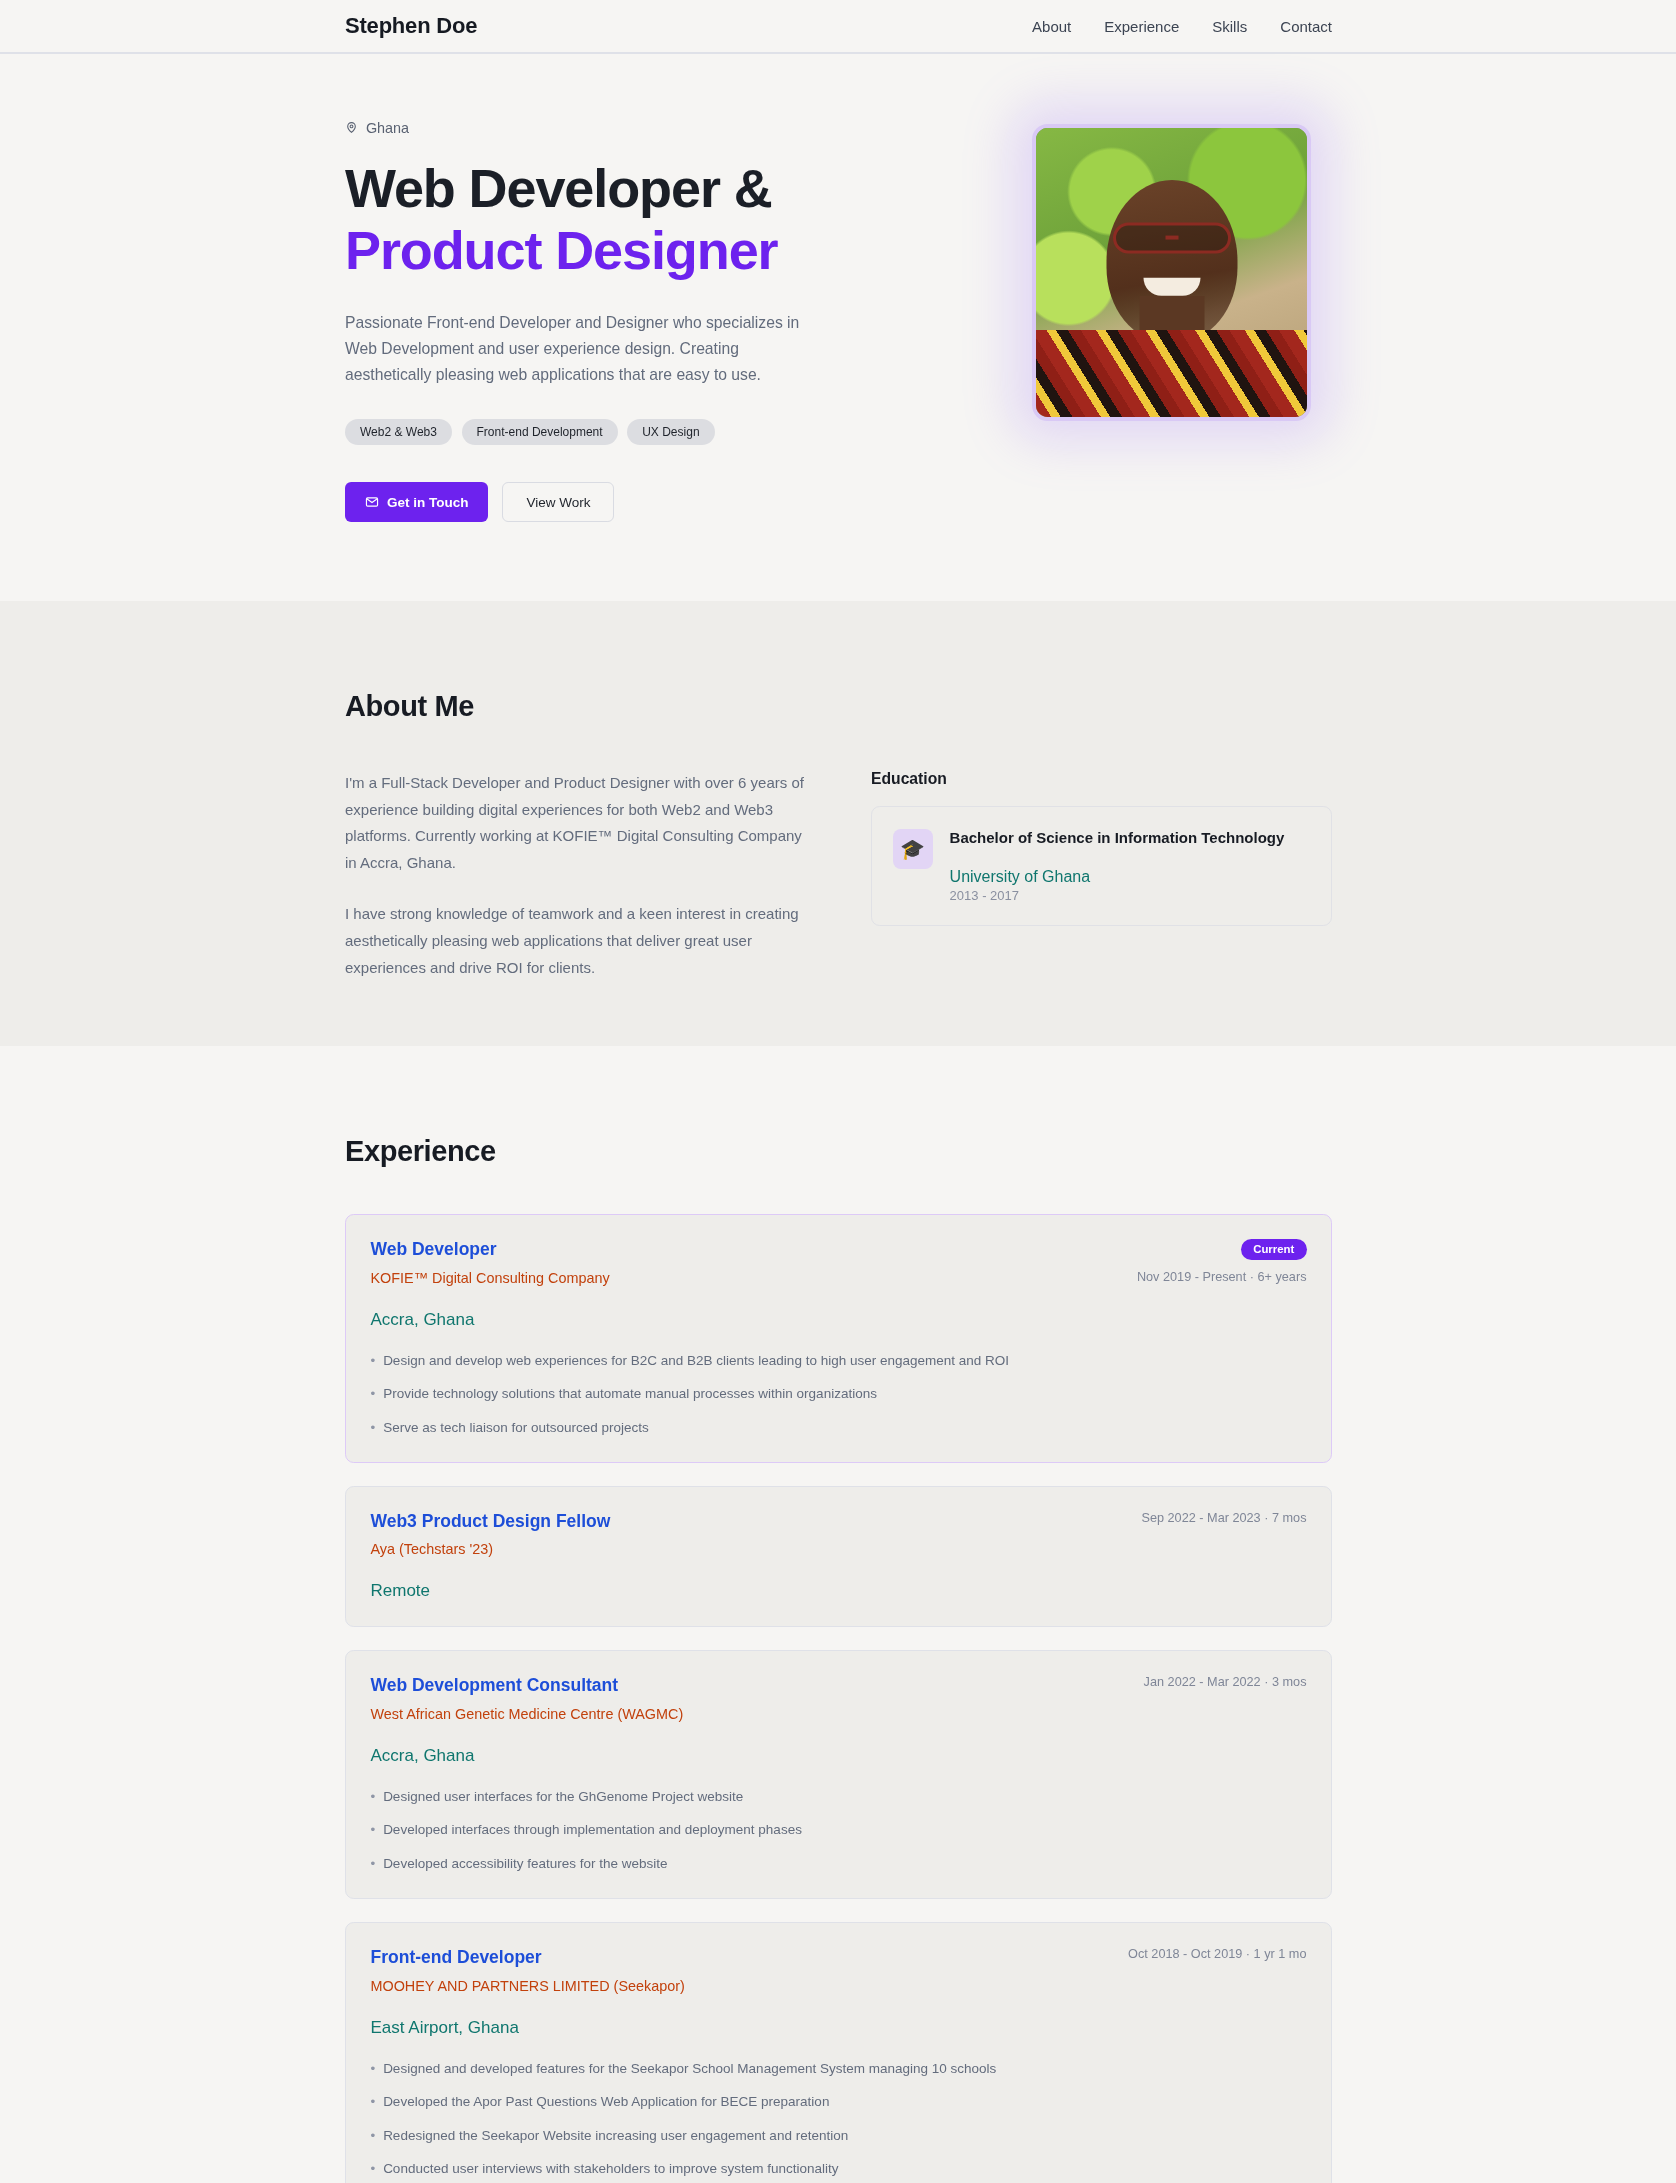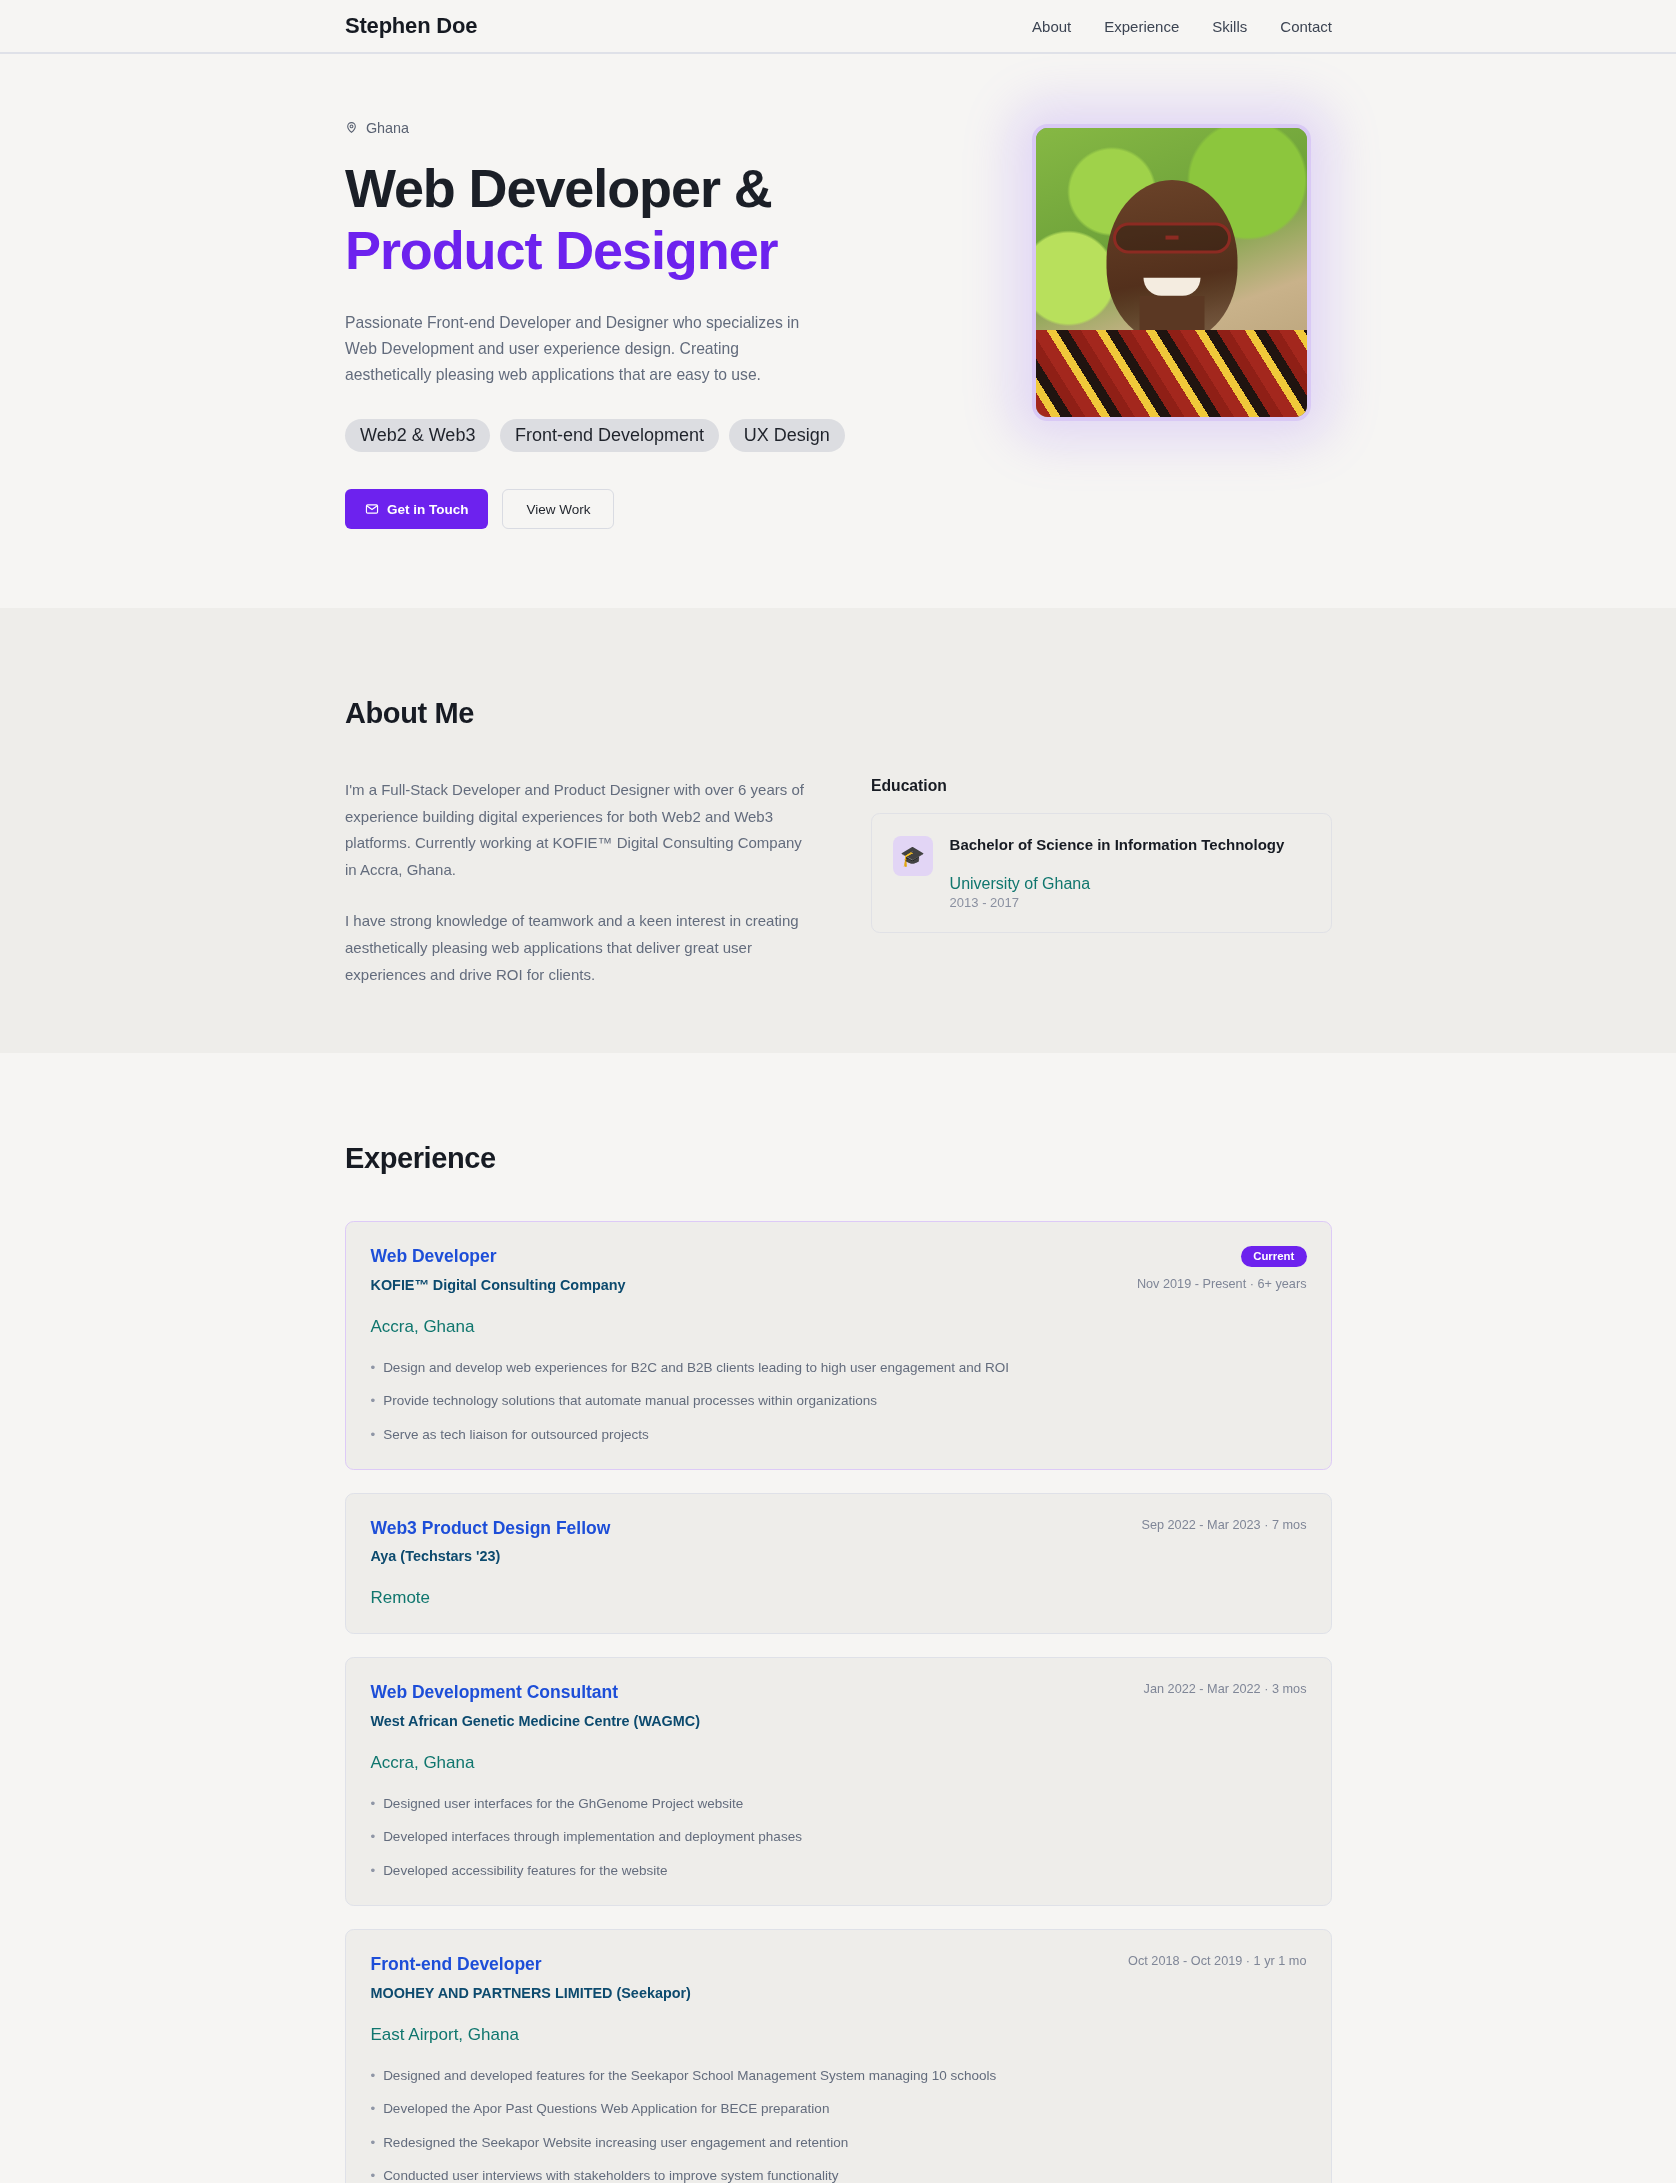--- a/index.html
+++ b/index.html
@@ -49,21 +49,21 @@
   .hero-title .line2 { display: block; color: #6d22ee; }
 
   .hero-desc {
     margin-top: 28px;
     font-size: 15.7px; line-height: 1.66; color: #626b7c; max-width: 472px;
   }
 
   .tags { display: flex; gap: 9.6px; margin-top: 31px; flex-wrap: wrap; }
   .tag {
     background: #dcdde1; color: #1f232b;
-    border-radius: 436px; padding: 6.1px 15px; font-size: 18px; font-weight: 500;
+    border-radius: 436px; padding: 6.1px 15px; font-size: 12px; font-weight: 500;
   }
 
   .cta-row { display: flex; gap: 14px; margin-top: 37px; }
   .btn-primary {
     background: #6d22ee; color: #fff; border: none; cursor: pointer;
     border-radius: 6.1px; padding: 11.4px 20px; font-size: 13.5px; font-weight: 600;
     display: inline-flex; align-items: center; gap: 7.9px;
     font-family: inherit;
   }
   .btn-secondary {
@@ -155,21 +155,21 @@
 
   
   .exp-list { margin-top: 46px; display: flex; flex-direction: column; gap: 23px; }
   .exp-card {
     background: #eeedea; border: 1.3px solid #dfe1e8; border-radius: 8.7px;
     padding: 23.6px 24.5px 25px;
   }
   .exp-card.current { border-color: #ddcaf7; }
   .exp-head { display: flex; justify-content: space-between; align-items: flex-start; gap: 17.5px; }
   .exp-role { font-size: 17.5px; font-weight: 700; color: #1d4ed8; }
-  .exp-company { font-size: 14.4px; font-weight: 700; color: #0c4a6e; margin-top: 9.6px; }
+  .exp-company { font-size: 14.4px; font-weight: 400; color: #c2410c; margin-top: 9.6px; }
   .exp-place { font-size: 17px; color: #0f766e; margin-top: 24px; }
   .exp-meta { text-align: right; flex-shrink: 0; }
   .exp-badge {
     display: inline-block; background: #6d22ee; color: #fff;
     font-size: 11.4px; font-weight: 600;
     border-radius: 436px; padding: 4.4px 12.2px; margin-bottom: 10.5px;
   }
   .exp-date { font-size: 12.7px; color: #7f8697; }
   .exp-bullets { margin-top: 21px; display: flex; flex-direction: column; gap: 14px; }
   .exp-bullet {

